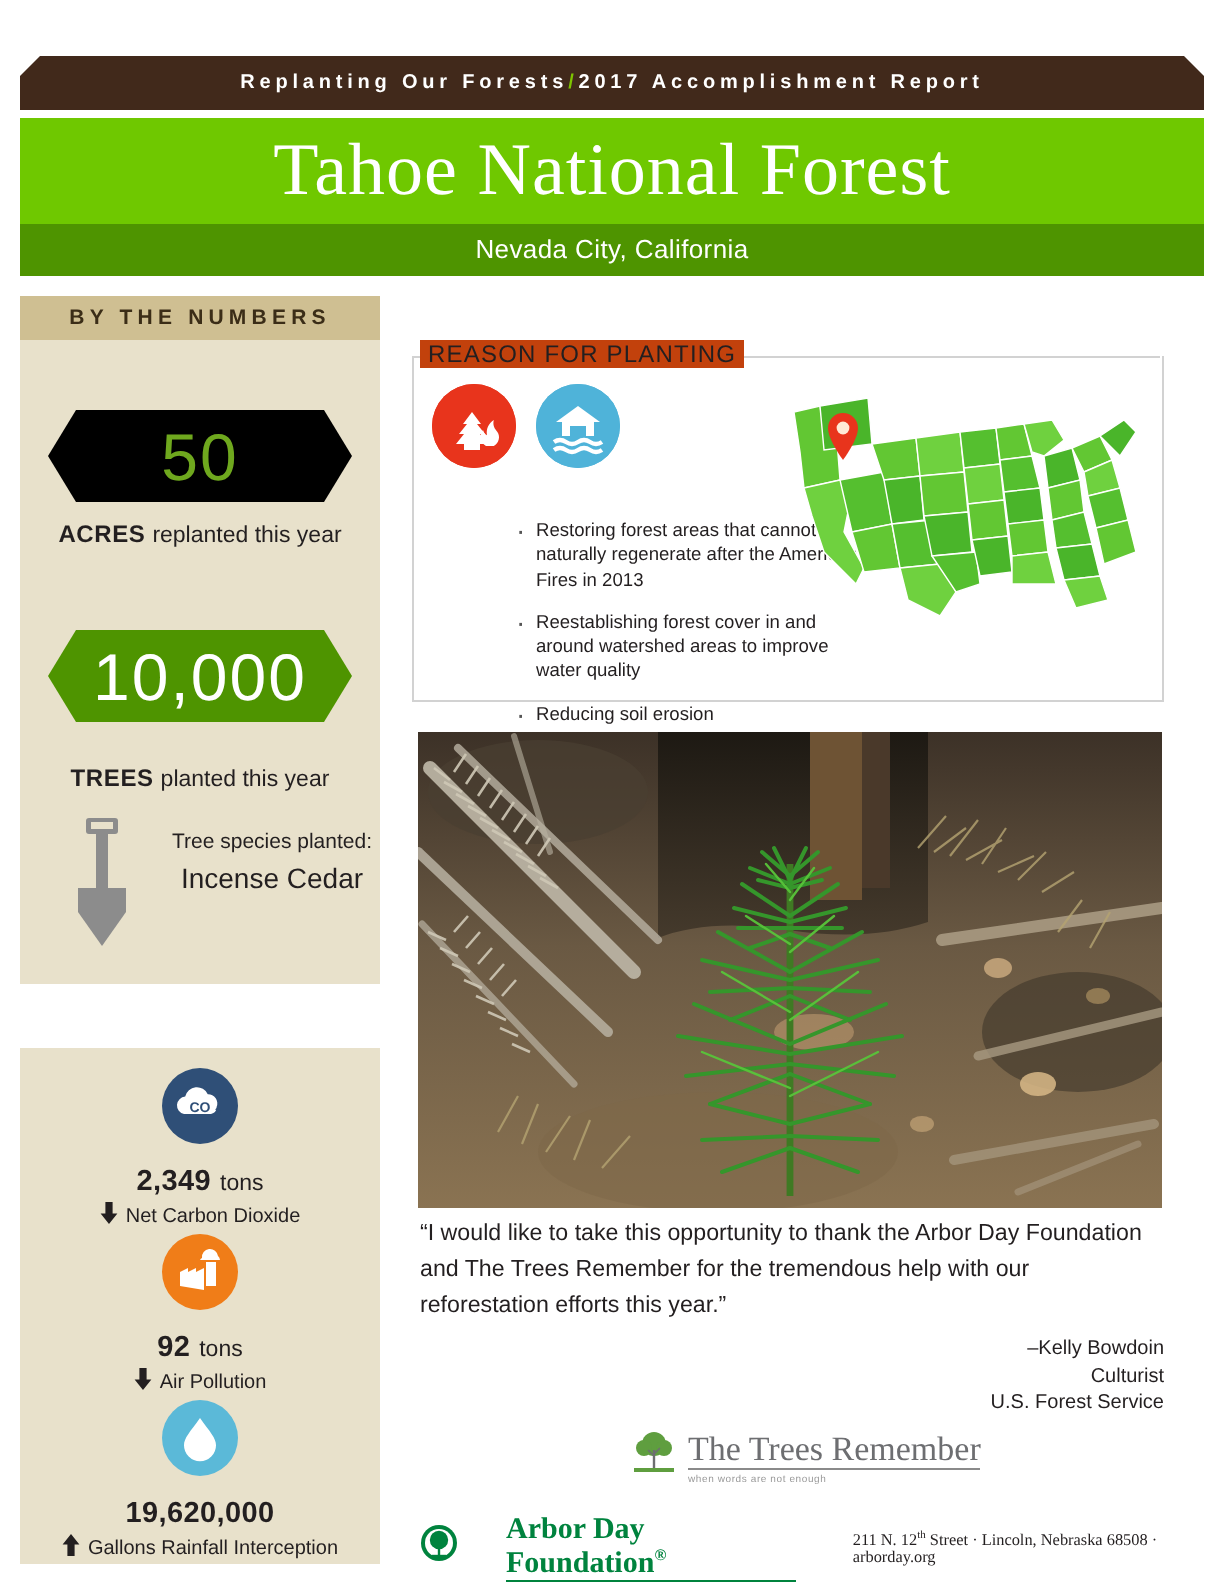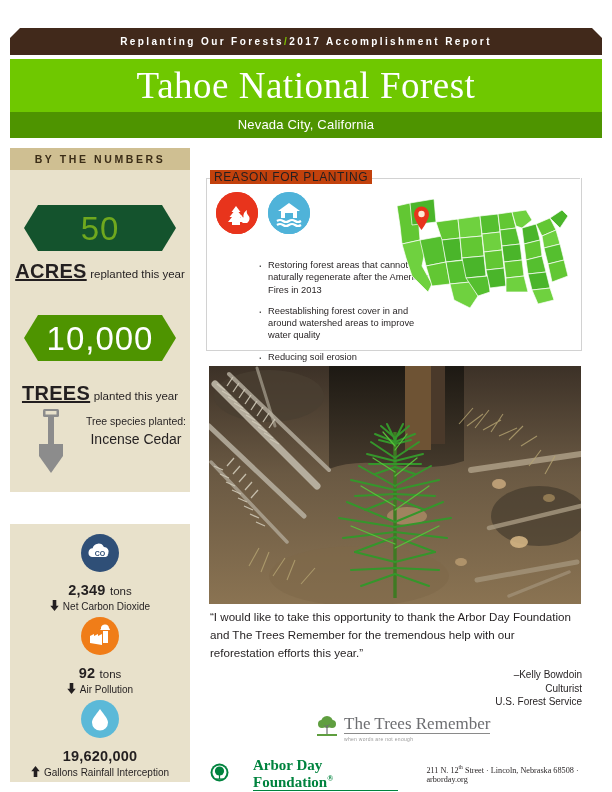--- a/index.html
+++ b/index.html
@@ -54,31 +54,31 @@
   #impact-head{top:526px;}
   #impact-body{top:524px;height:258px;}
 
   
   .hexwrap{position:absolute;left:10px;width:180px;height:46px;}
   .hex{
     width:152px;height:46px;margin:0 auto;
     clip-path:polygon(0 50%,14px 0,138px 0,152px 50%,138px 100%,14px 100%);
     display:flex;align-items:center;justify-content:center;
   }
-  .hex.white{background:#14532d;}
+  .hex.white{background:#000000;}
   .hex.green{background:#4e9400;}
   .hex .num{font-size:33px;font-weight:300;letter-spacing:1px;line-height:1;}
   .hex.white .num{color:#6fa81e;}
   .hex.green .num{color:#ffffff;}
 
   .cap{
     position:absolute;left:10px;width:180px;text-align:center;
     font-size:12.5px;color:#231f20;
   }
-  .cap b{font-size:20px;font-weight:bold;letter-spacing:.3px;text-decoration:underline;}
+  .cap b{font-size:12px;font-weight:bold;letter-spacing:.3px;}
   .cap i{font-style:normal;font-size:11.5px;}
 
   
   .species-row{position:absolute;left:10px;top:400px;width:180px;height:80px;}
   .shovel{position:absolute;left:24px;top:6px;}
   .species-text{
     position:absolute;left:70px;top:14px;width:112px;text-align:center;
     line-height:1.35;
   }
   .species-text .lbl{font-size:10.5px;color:#231f20;display:block;}

